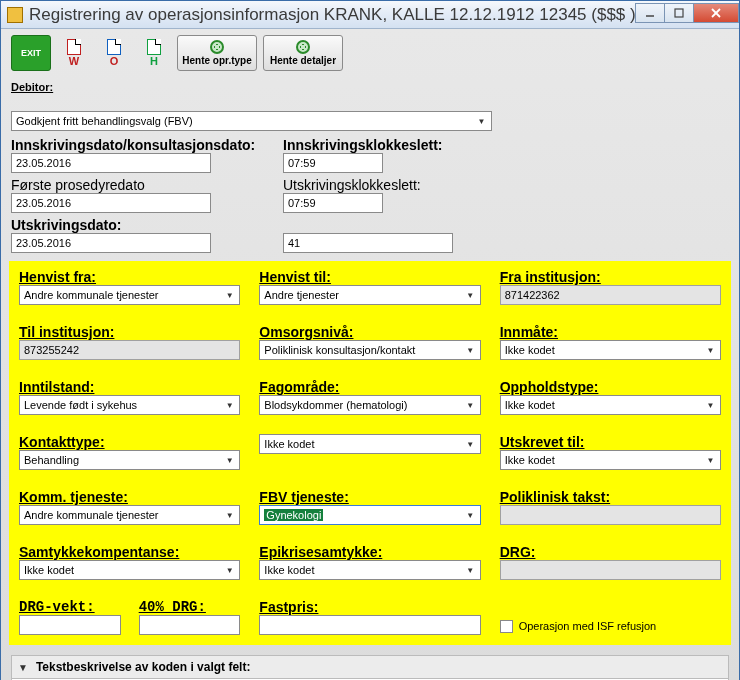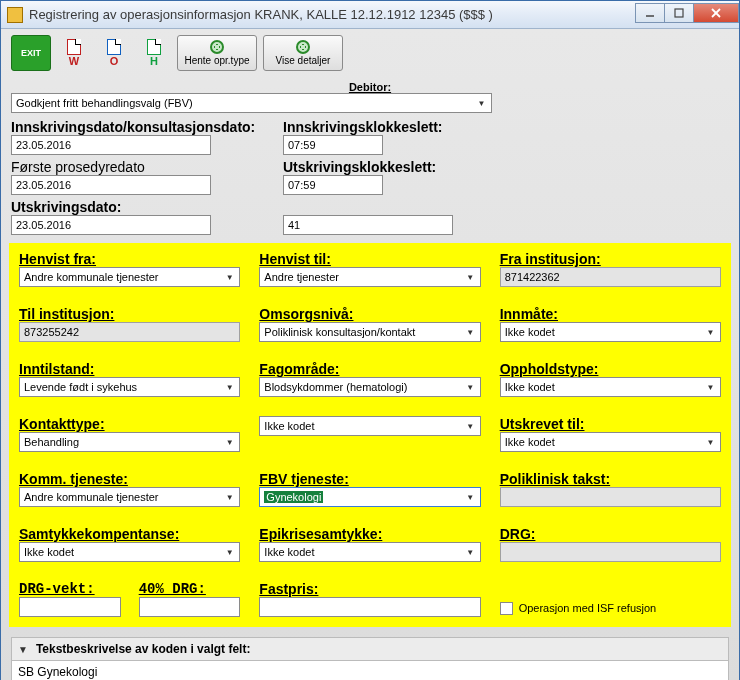--- a/index.html
+++ b/index.html
@@ -26,21 +26,21 @@
     align-items: center;
     padding: 0 0 0 6px;
     border-bottom: 1px solid #a0b4cc;
   }
   .titlebar .app-icon {
     width: 16px; height: 16px;
     background: #f0c040;
     border: 1px solid #a07000;
     margin-right: 6px;
   }
-  .titlebar .title { color: #3a3a3a; flex: 1; font-size: 13px; }
+  .titlebar .title { color: #3a3a3a; flex: 1; font-size: 17px; }
   .win-btns { display: flex; height: 20px; margin-top: -4px;}
   .win-btn {
     width: 30px; height: 20px;
     border: 1px solid #7a94b4;
     background: linear-gradient(to bottom, #f0f4fa, #d8e4f0);
     display: flex; align-items: center; justify-content: center;
     margin-left: -1px;
     font-size: 10px;
     color: #444;
   }
@@ -73,34 +73,34 @@
   .tbtn .letter { font-weight: bold; font-size: 11px; }
   .big-btn {
     height: 36px;
     background: linear-gradient(to bottom, #fafafa, #dedede);
     border: 1px solid #8a8a8a;
     border-radius: 3px;
     width: 80px;
     display: flex; flex-direction: column; align-items: center; justify-content: center;
     font-size: 10px;
     gap: 1px;
+    font-weight: bold;
   }
   .big-btn .target {
     width:14px; height:14px; border-radius:50%;
     border:2px solid #2a8a2a;
     background: radial-gradient(circle, #c8e8c8 30%, #2a8a2a 31%, #2a8a2a 40%, #c8e8c8 41%);
   }
   .section-label {
     font-weight: bold;
     text-decoration: underline;
     font-size: 11px;
     color: #000;
-    margin-bottom: 0;
+    margin-bottom: 18px;
     display: block;
-    text-align: center;
   }
   .debitor-row { margin-bottom: 6px; }
   .combo, .txt {
     background: #fff;
     border: 1px solid #8a8a8a;
     height: 20px;
     font-size: 11px;
     padding: 0 4px;
     display: flex;
     align-items: center;
@@ -209,21 +209,21 @@
       <div class="tbtn flat">
         <span class="doc-icon" style="border-color:#10a040;background:#fff;"></span>
         <span class="letter" style="color:#10a040">H</span>
       </div>
       <div class="big-btn">
         <div class="target"></div>
         <span>Hente opr.type</span>
       </div>
       <div class="big-btn">
         <div class="target"></div>
-        <span>Vise detaljer</span>
+        <span>Hente detaljer</span>
       </div>
     </div>
 
     <div class="debitor-row">
       <span class="section-label"><span class="ul">Debitor:</span></span>
       <div class="combo" style="width:481px">
         <span>Godkjent fritt behandlingsvalg (FBV)</span>
         <span class="arrow">▼</span>
       </div>
     </div>
@@ -243,21 +243,21 @@
       </div>
       <div></div>
 
       <div class="field">
         <span class="lbl" style="font-weight:normal">Første prosedyredato</span>
         <div class="txt" style="width:200px">
             <span>23.05.2016</span>
           </div>
       </div>
       <div class="field">
-        <span class="lbl" style="font-weight:bold">Utskrivingsklokkeslett:</span>
+        <span class="lbl" style="font-weight:normal">Utskrivingsklokkeslett:</span>
         <div class="txt" style="width:100px">
             <span>07:59</span>
           </div>
       </div>
       <div></div>
 
       <div class="field">
         <span class="lbl"><span>Utskrivingsdato:</span></span>
         <div class="txt" style="width:200px">
             <span>23.05.2016</span>

